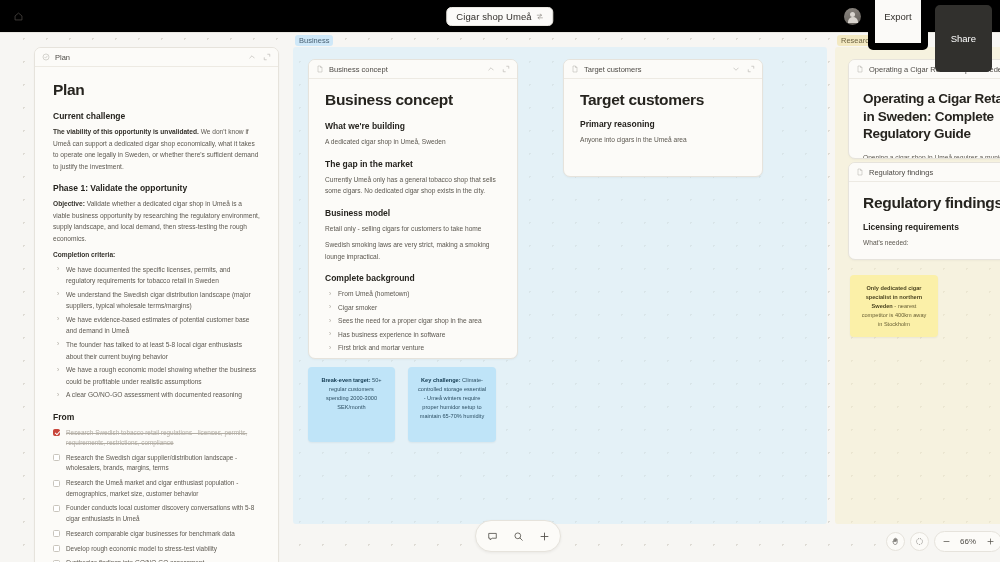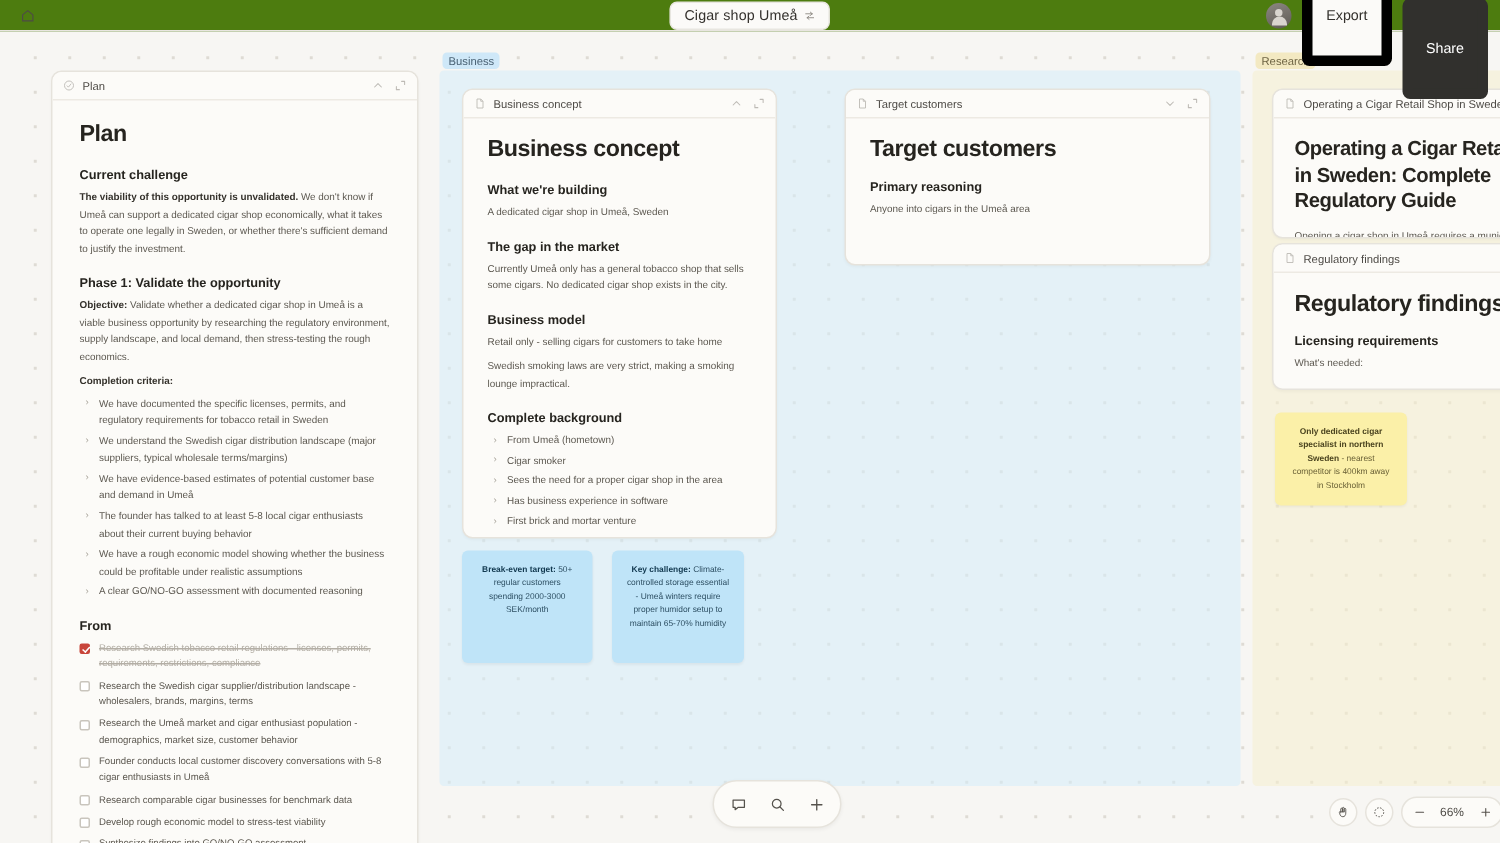--- a/index.html
+++ b/index.html
@@ -5,22 +5,22 @@
   * { box-sizing: border-box; margin: 0; padding: 0; }
   html, body {
     width: 1000px; height: 562px;
     font-family: "Liberation Sans", sans-serif;
     background: #f7f6f3;
     overflow: hidden;
   }
 
   
   .topbar {
-    position: absolute; top: 0; left: 0; width: 1000px; height: 21px;
-    background: #4d7c0f;
+    position: absolute; top: 0; left: 0; width: 1000px; height: 33px;
+    background: #000000;
     border-bottom: 1px solid #e8e6e0;
     display: flex; align-items: center;
     z-index: 60;
   }
   .home-btn {
     margin-left: 8px; width: 20px; height: 20px;
     display: flex; align-items: center; justify-content: center;
     border-radius: 4px; cursor: pointer;
   }
   .doc-title-wrap {
@@ -312,21 +312,21 @@
         <li>Cigar smoker</li>
         <li>Sees the need for a proper cigar shop in the area</li>
         <li>Has business experience in software</li>
         <li>First brick and mortar venture</li>
         <li>Has equity in software business (not actively working on it)</li>
 
       </ul>
     </div>
   </div>
 
-  <div class="card" style="left:551px;top:32px;width:244px;height:118px;">
+  <div class="card" style="left:551px;top:32px;width:200px;height:118px;">
     <div class="card-head">
       <svg class="hicon" viewBox="0 0 16 16">
         <path d="M4 2h5l3 3v9H4z" fill="none" stroke="#8a867f" stroke-width="1.2" stroke-linejoin="round"></path>
         <path d="M9 2v3h3" fill="none" stroke="#8a867f" stroke-width="1.2"></path>
       </svg>
       <span class="card-head-title">Target customers</span>
       <span class="head-icons">
         <svg class="hicon" viewBox="0 0 16 16">
           <path d="M3.5 6 8 10.5 12.5 6" fill="none" stroke="#8a867f" stroke-width="1.4" stroke-linecap="round" stroke-linejoin="round"></path>
         </svg>

